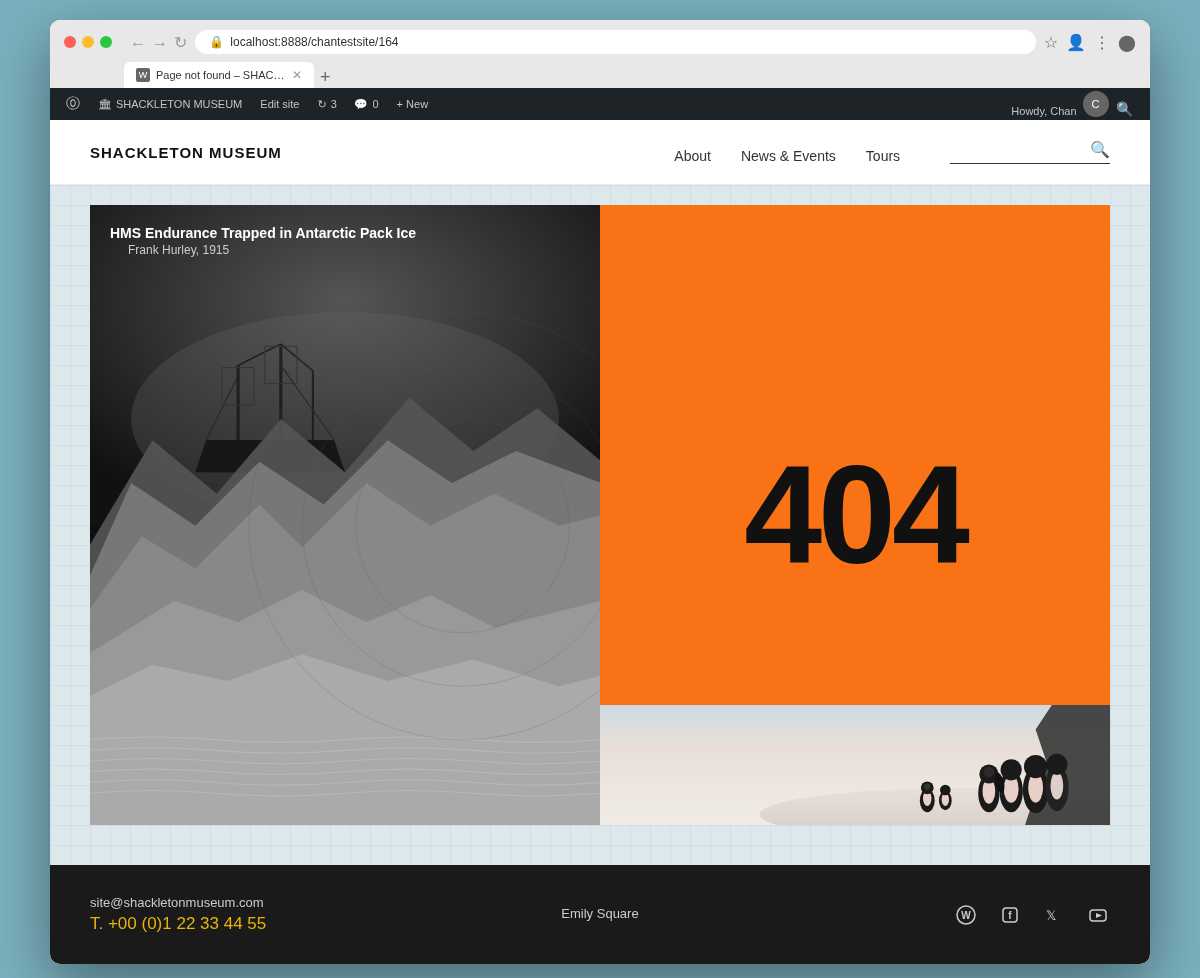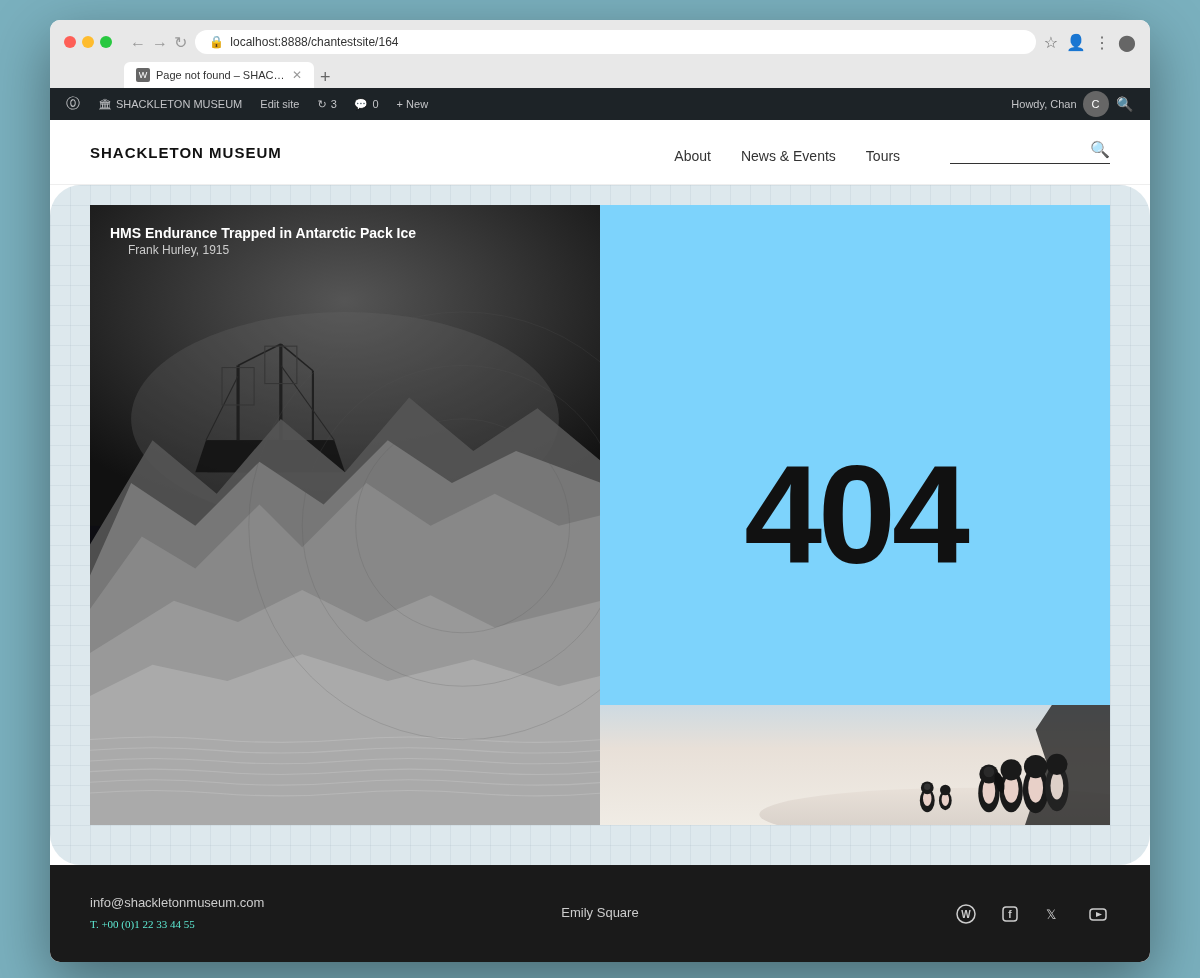--- a/index.html
+++ b/index.html
@@ -144,21 +144,21 @@
       height: 32px;
       display: flex;
       align-items: center;
       gap: 4px;
       cursor: pointer;
     }
 
     .wp-admin-bar-right {
       margin-left: auto;
       display: flex;
-      align-items: center;
+      align-items: flex-end;
     }
 
     .howdy-text {
       color: #c3c4c7;
       font-size: 11px;
       padding: 0 6px;
     }
 
     .wp-avatar {
       width: 26px;
@@ -287,21 +287,21 @@
     .antarctic-scene {
       width: 100%;
       height: 100%;
       position: relative;
       background: linear-gradient(to bottom, #0a0a0f 0%, #2a2a3a 20%, #444 40%, #666 55%, #888 65%, #aaa 75%, #bbb 85%, #999 95%);
     }
 
     
     .error-info {
       width: 50%;
-      background: #7dd3fc;
+      background: #f97316;
       display: flex;
       flex-direction: column;
       align-items: center;
       justify-content: center;
       padding: 24px;
       position: relative;
       overflow: hidden;
     }
 
     .error-number {
@@ -354,23 +354,22 @@
 
     .footer-contact a {
       color: #ccc;
       text-decoration: none;
       font-size: 13px;
       display: block;
       margin-bottom: 4px;
     }
 
     .footer-phone {
-      font-size: 11px;
-      color: #5eead4;
-      font-family: Liberation Serif, serif;
+      font-size: 17px;
+      color: #eab308;
     }
 
     .footer-address {
       flex: 1;
       text-align: center;
       font-size: 13px;
       color: #ccc;
       line-height: 1.6;
     }
 
@@ -393,21 +392,20 @@
       height: 24px;
     }
 
     
     .main-content {
       background-image: 
         linear-gradient(rgba(150,170,180,0.15) 1px, transparent 1px),
         linear-gradient(90deg, rgba(150,170,180,0.15) 1px, transparent 1px);
       background-size: 20px 20px;
       background-color: #dde8ed;
-      border-radius: 31px;
     }
 
     
     .page-wrapper {
       background: #fff;
     }
   </style>
 </head>
 <body>
 
@@ -628,21 +626,21 @@
               </svg>
             </div>
           </div>
 
         </div>
       </div>
     </div>
 
     <div class="site-footer">
       <div class="footer-contact">
-        <a>info@shackletonmuseum.com</a>
+        <a>site@shackletonmuseum.com</a>
         <span class="footer-phone">T. +00 (0)1 22 33 44 55</span>
       </div>
       <div class="footer-address">
         <div>Emily Square</div>
       </div>
       <div class="footer-social">
         <a class="social-icon" title="WordPress">
           <svg width="20" height="20" viewBox="0 0 20 20" fill="currentColor">
             <circle cx="10" cy="10" r="9" fill="none" stroke="currentColor" stroke-width="1.5"></circle>
             <text x="10" y="14" text-anchor="middle" font-size="10" font-weight="bold" fill="currentColor">W</text>

